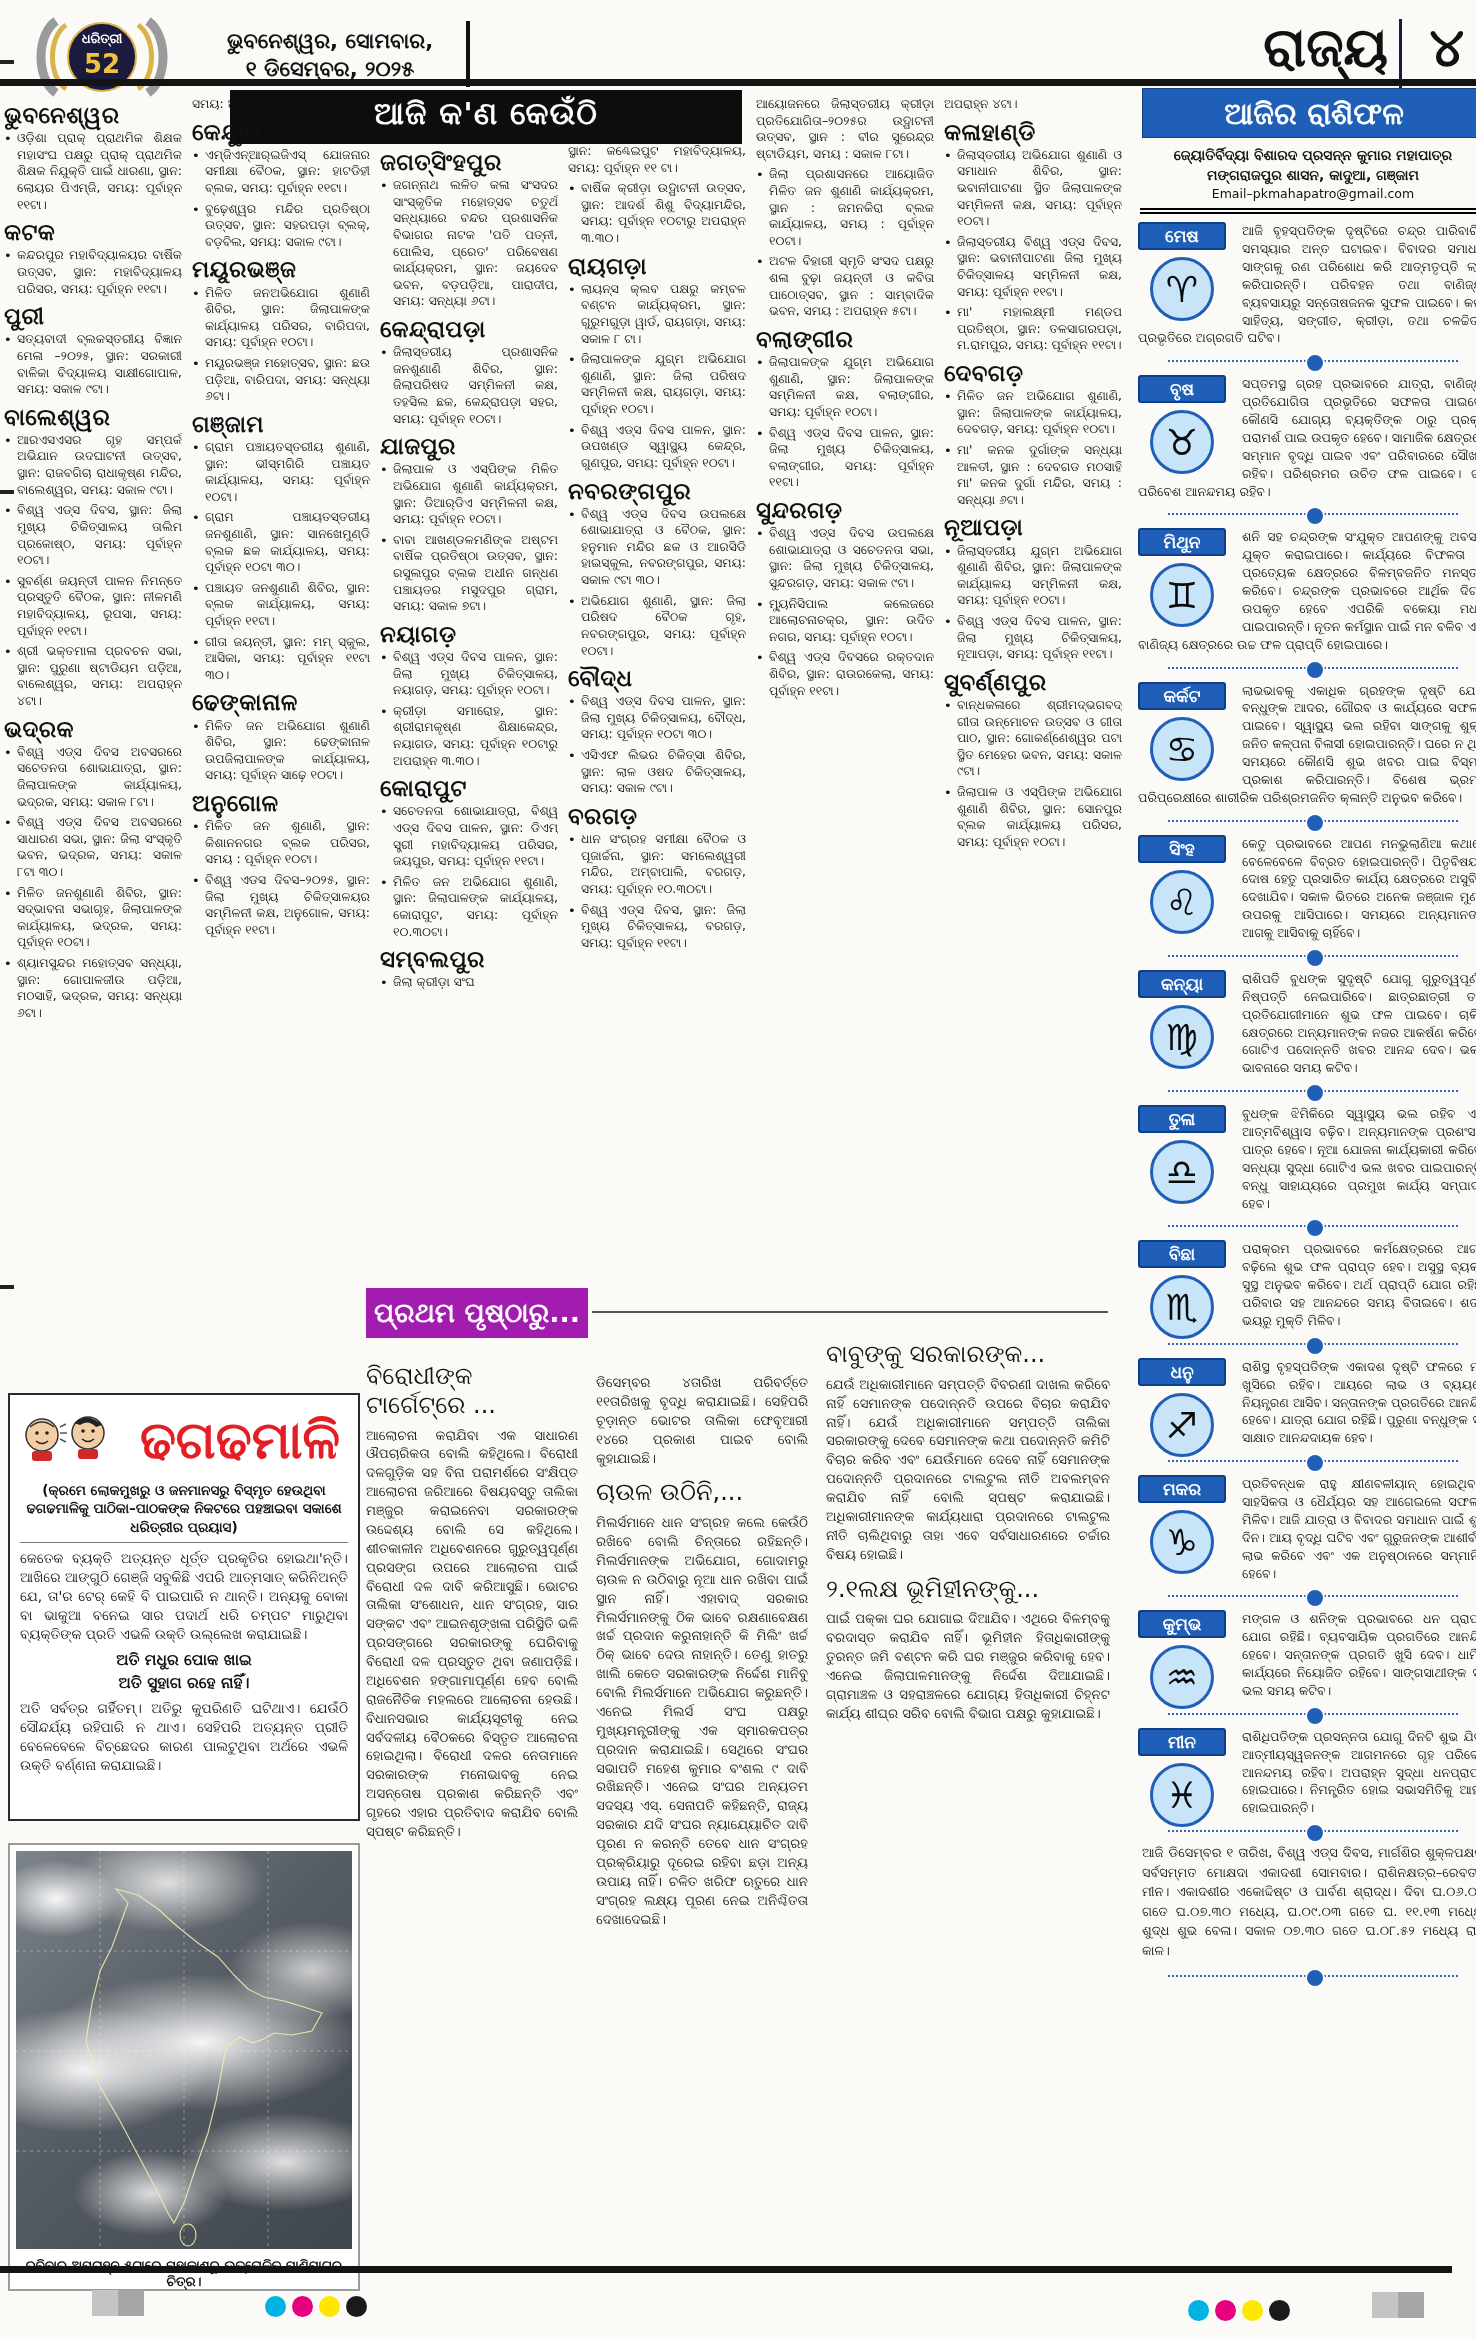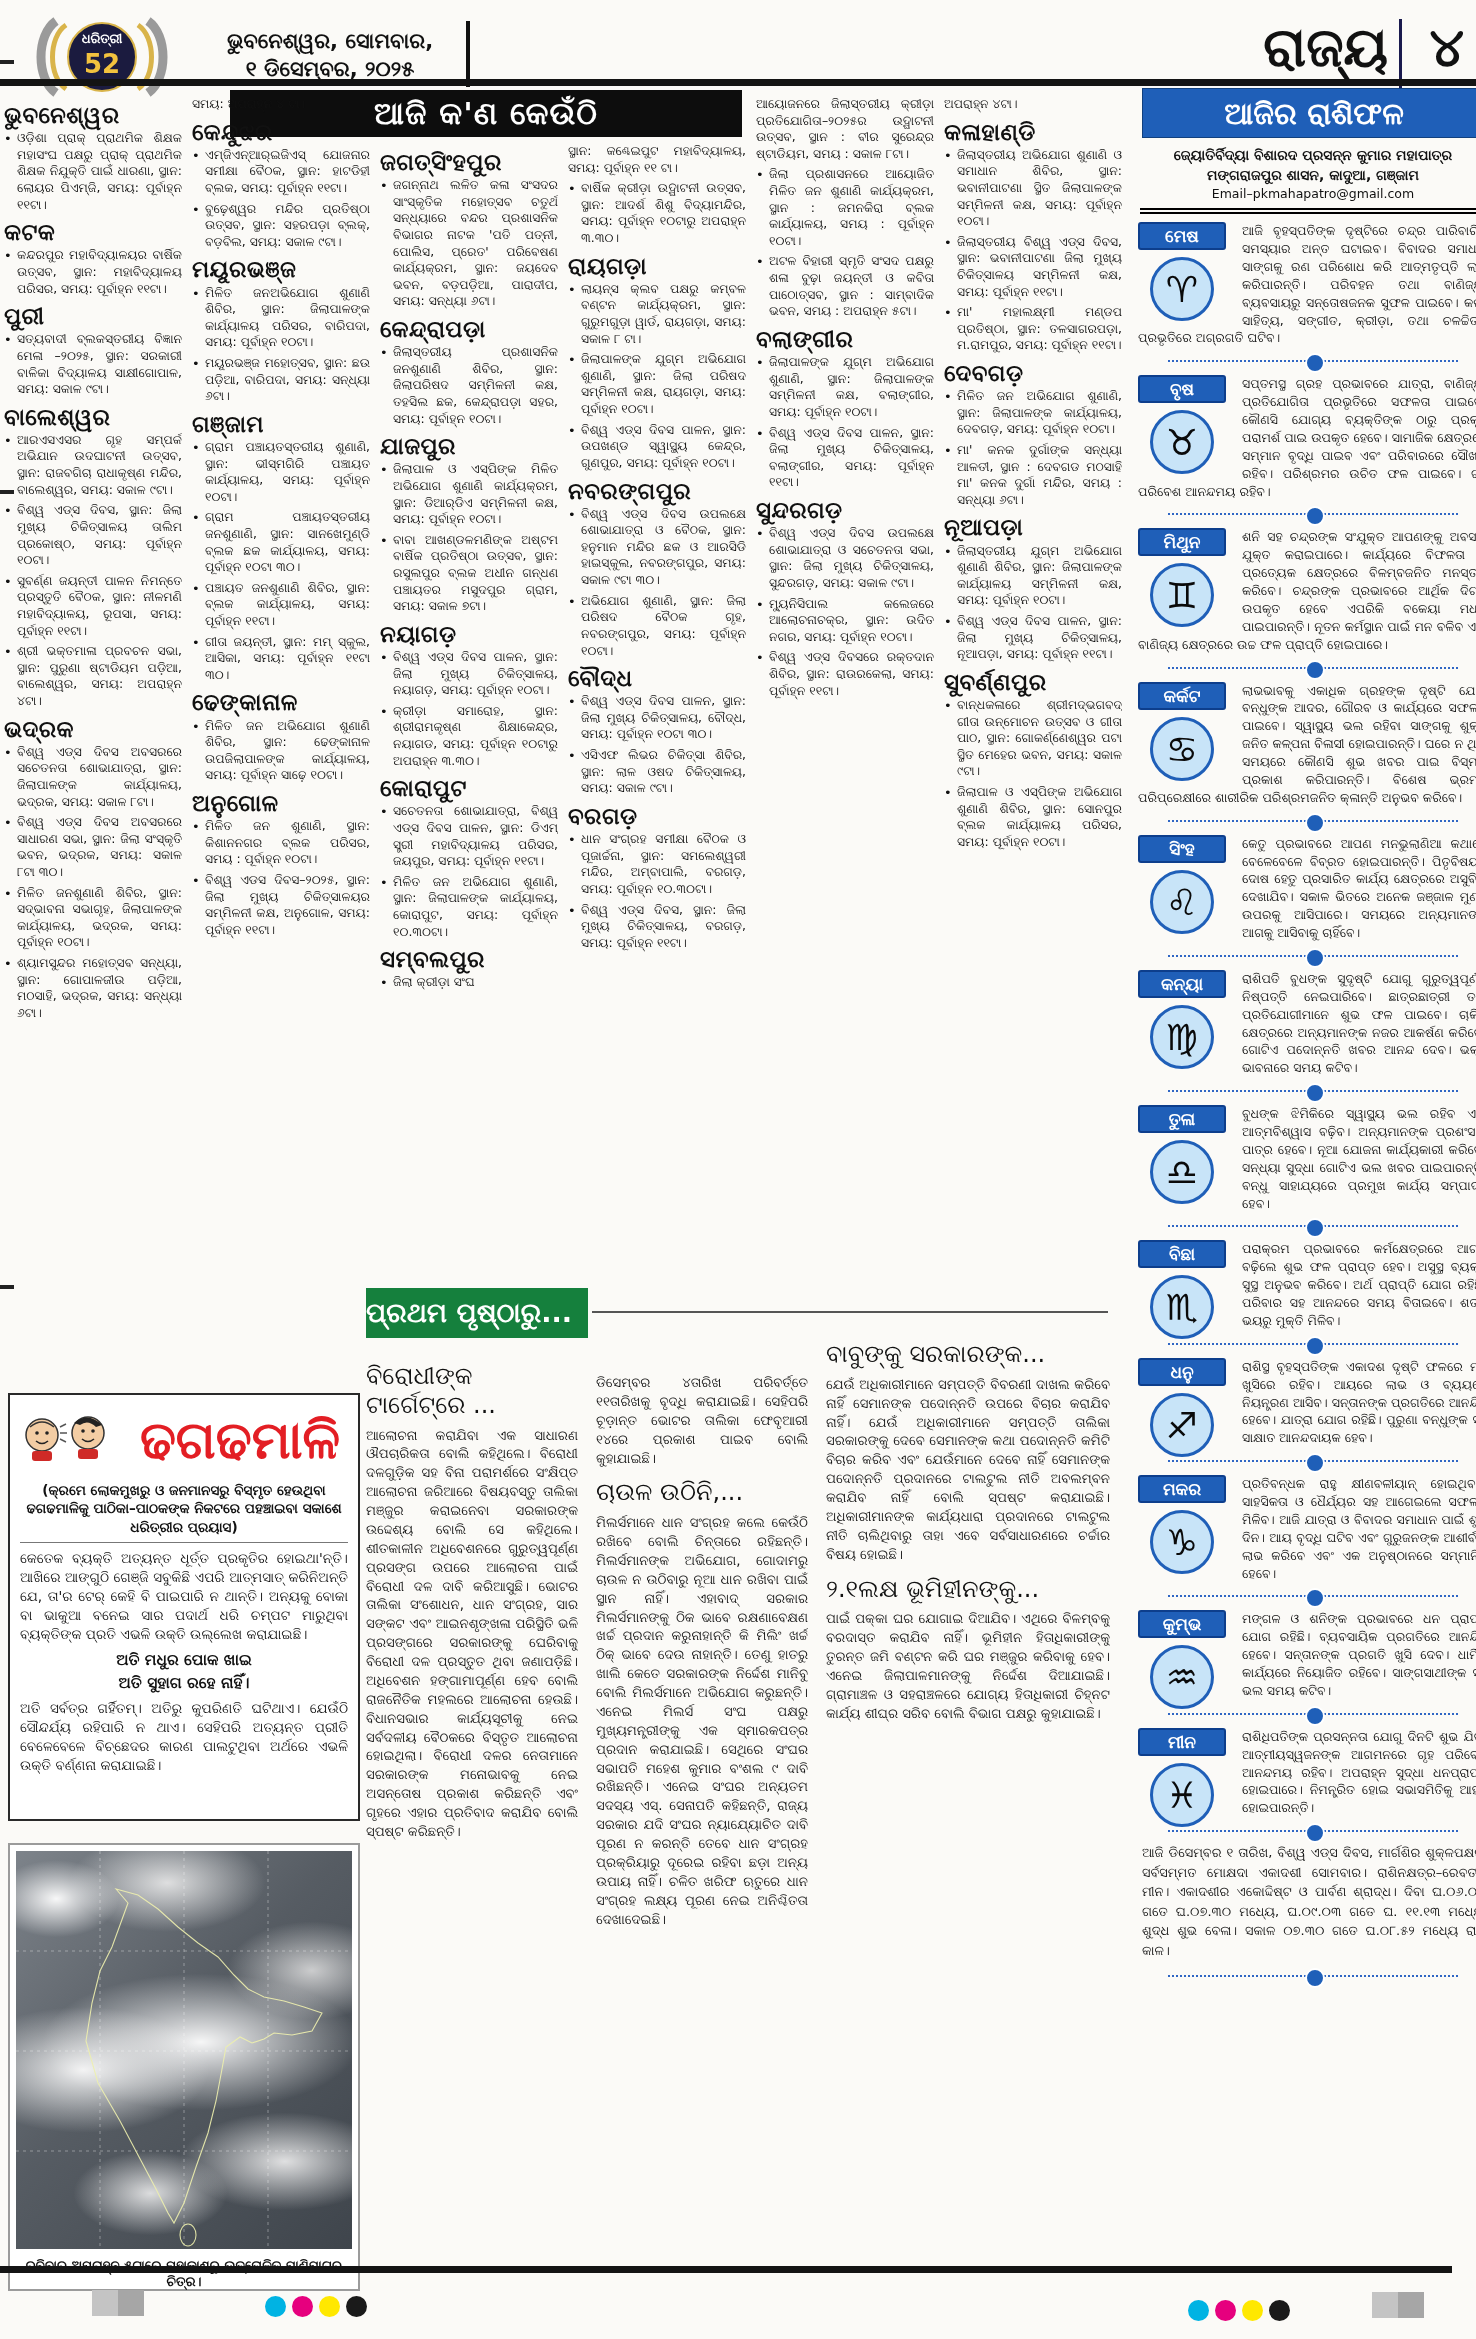--- a/index.html
+++ b/index.html
@@ -15,21 +15,21 @@
   .dateline { position:absolute; left:196px; top:12px; width:268px; text-align:center;
     font-weight:bold; font-size:21px; line-height:1.35; }
   .vline1 { position:absolute; left:466px; top:6px; width:4px; height:66px; background:#111; }
   .section-title { position:absolute; right:88px; top:6px; font-size:54px; font-weight:bold; line-height:1; }
   .vline2 { position:absolute; right:74px; top:4px; width:3px; height:72px; background:#1a1a4e; }
   .page-num { position:absolute; right:12px; top:6px; font-size:54px; font-weight:bold; line-height:1; }
   #toprule { position:absolute; left:0; top:79px; width:100%; height:7px; background:#141414; }
   .edge-tick { position:absolute; left:0; width:14px; height:4px; background:#222; }
 
   
-  #banner { position:absolute; left:230px; top:90px; width:512px; height:47px; background:#0d0d0d;
+  #banner { position:absolute; left:230px; top:90px; width:512px; height:54px; background:#0d0d0d;
     color:#fff; font-size:31px; font-weight:bold; text-align:center; line-height:47px; letter-spacing:1px; }
 
   
   .lcol { position:absolute; width:178px; overflow:hidden; }
   #lcol1 { left:4px;   top:96px;  height:1250px; }
   #lcol2 { left:192px; top:96px;  height:1250px; }
   #lcol3 { left:380px; top:143px; height:1092px; }
   #lcol4 { left:568px; top:143px; height:1092px; }
   #lcol5 { left:756px; top:96px;  height:1148px; }
   #lcol6 { left:944px; top:96px;  height:1148px; }
@@ -53,22 +53,22 @@
   .z-icon { width:64px; height:64px; margin:7px 0 0 12px; border-radius:50%;
     border:3px solid #1f5fb8; background:#c8e4f8; color:#0a0a0a;
     font-size:36px; line-height:60px; text-align:center; }
   .z-text { font-size:12.6px; line-height:1.42; text-align:justify; }
   .dot-sep { clear:both; position:relative; border-top:2px dotted #2f66c4; margin:13px 30px 9px; }
   .dot-sep::after { content:""; position:absolute; left:50%; top:-9px; margin-left:-8px;
     width:16px; height:16px; border-radius:50%; background:#1f5fb8; border:2px solid #fff; }
   .panchang { font-size:13px; line-height:1.5; text-align:justify; padding:2px 4px; }
 
   
-  #fp-box { position:absolute; left:366px; top:1288px; width:222px; height:50px; background:#15803d;
-    color:#fff; font-size:27px; font-weight:bold; line-height:50px; }
+  #fp-box { position:absolute; left:366px; top:1288px; width:222px; height:50px; background:#a21caf;
+    color:#fff; font-size:27px; font-weight:bold; text-align:center; line-height:50px; }
   #fp-rule { position:absolute; left:592px; top:1311px; width:516px; height:2px; background:#555; }
   .fp-col { position:absolute; overflow:hidden; }
   #fpc1 { left:366px; top:1352px; width:212px; height:938px; }
   #fpc2 { left:596px; top:1374px; width:212px; height:960px; }
   #fpc3 { left:826px; top:1330px; width:284px; height:960px; }
   .fp-title { font-size:24px; font-weight:normal; line-height:1.2; margin:10px 0 7px; }
   .fp-body { font-size:13.3px; line-height:1.42; text-align:justify; margin-bottom:6px; }
 
   
   #dhaga { position:absolute; left:8px; top:1393px; width:352px; height:428px;

